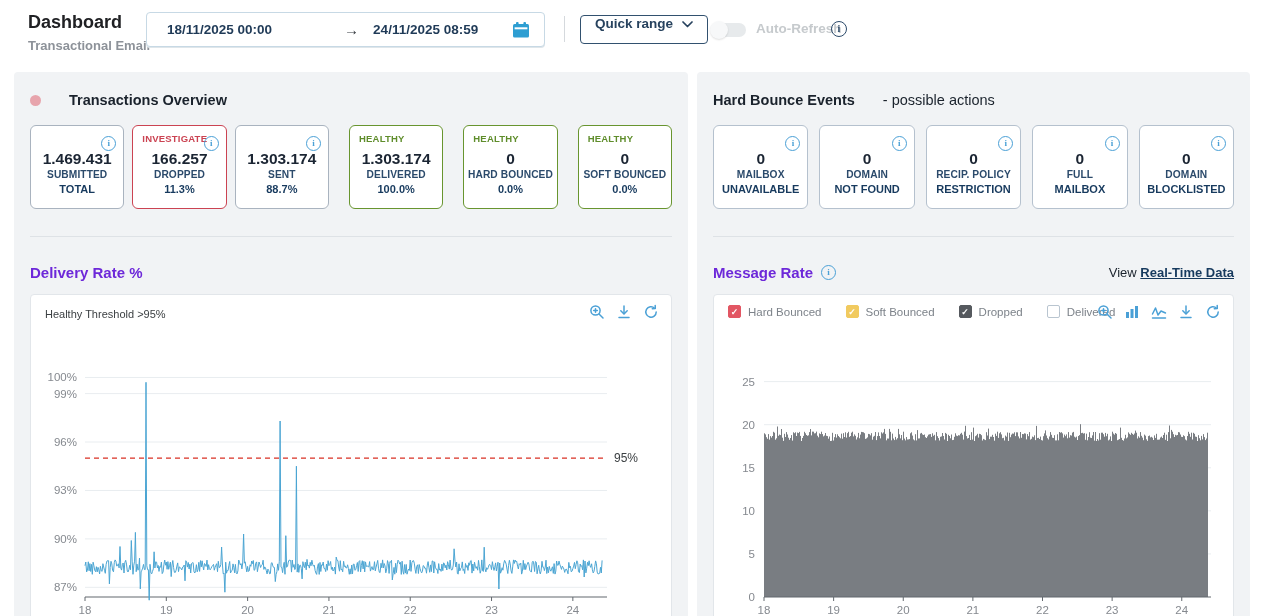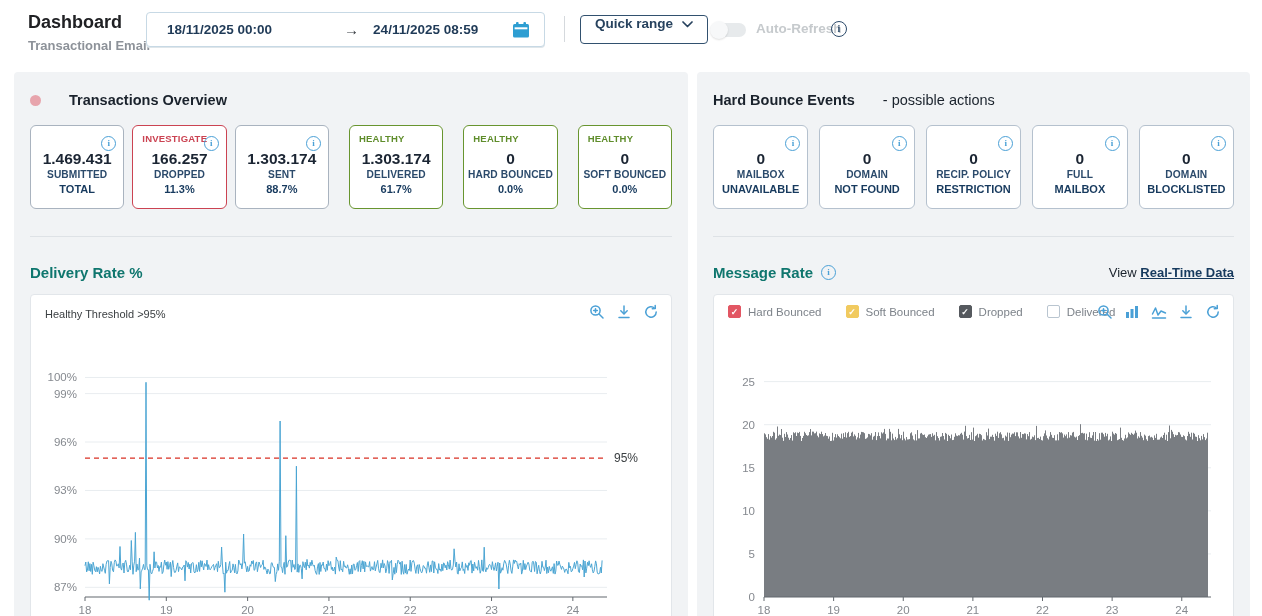--- a/index.html
+++ b/index.html
@@ -54,21 +54,21 @@
   .investigate .card-status { color:#cb4352; }
   .healthy .card-status { color:#5f8d2b; }
   .card-info { position:absolute; top:6px; right:7px; }
   .card-value { font-size:15.5px; font-weight:bold; color:#1b2533; line-height:1.25; }
   .card-label { font-size:10.2px; font-weight:bold; color:#2b4a6b; letter-spacing:0.1px; line-height:1.35; }
   .card-sublabel { font-size:11px; font-weight:bold; color:#173a5e; line-height:1.35; }
 
   .section-divider { position:absolute; top:164px; left:16px; right:16px; height:0; border-top:1px solid #dee2e6; }
 
   .chart-sec-hd { position:absolute; top:192px; left:16px; right:16px; display:flex; align-items:center; gap:8px; }
-  .chart-sec-title { font-size:15px; font-weight:bold; color:#0f766e; }
+  .chart-sec-title { font-size:15px; font-weight:bold; color:#6d28d9; }
   .view-link-wrap { margin-left:auto; font-size:13px; color:#1a222c; }
   .view-link-wrap a { color:#173a5e; font-weight:bold; text-decoration:underline; cursor:pointer; }
 
   .chart-card { position:absolute; top:222px; left:16px; right:16px; height:364px; background:#fff;
     border:1px solid #e2e6ea; border-radius:4px; }
   .threshold-label { position:absolute; top:13px; left:14px; font-size:11px; color:#3c4043; }
   .chart-toolbar { position:absolute; top:9px; right:12px; display:flex; gap:11px; }
   .tool-icon { width:16px; height:16px; cursor:pointer; }
   .tool-icon svg { stroke:#4aa0d6; fill:none; stroke-width:1.5; stroke-linecap:round; stroke-linejoin:round; }
   .tool-icon svg .fil { fill:#4aa0d6; stroke:none; }
@@ -144,21 +144,21 @@
       <div class="stat-card">
         <span class="card-info"><span class="info-circ">i</span></span>
         <div class="card-value">1.303.174</div>
         <div class="card-label">SENT</div>
         <div class="card-sublabel">88.7%</div>
       </div>
       <div class="stat-card healthy">
         <span class="card-status">HEALTHY</span>
         <div class="card-value">1.303.174</div>
         <div class="card-label">DELIVERED</div>
-        <div class="card-sublabel">61.7%</div>
+        <div class="card-sublabel">100.0%</div>
       </div>
       <div class="stat-card healthy">
         <span class="card-status">HEALTHY</span>
         <div class="card-value">0</div>
         <div class="card-label">HARD BOUNCED</div>
         <div class="card-sublabel">0.0%</div>
       </div>
       <div class="stat-card healthy">
         <span class="card-status">HEALTHY</span>
         <div class="card-value">0</div>

